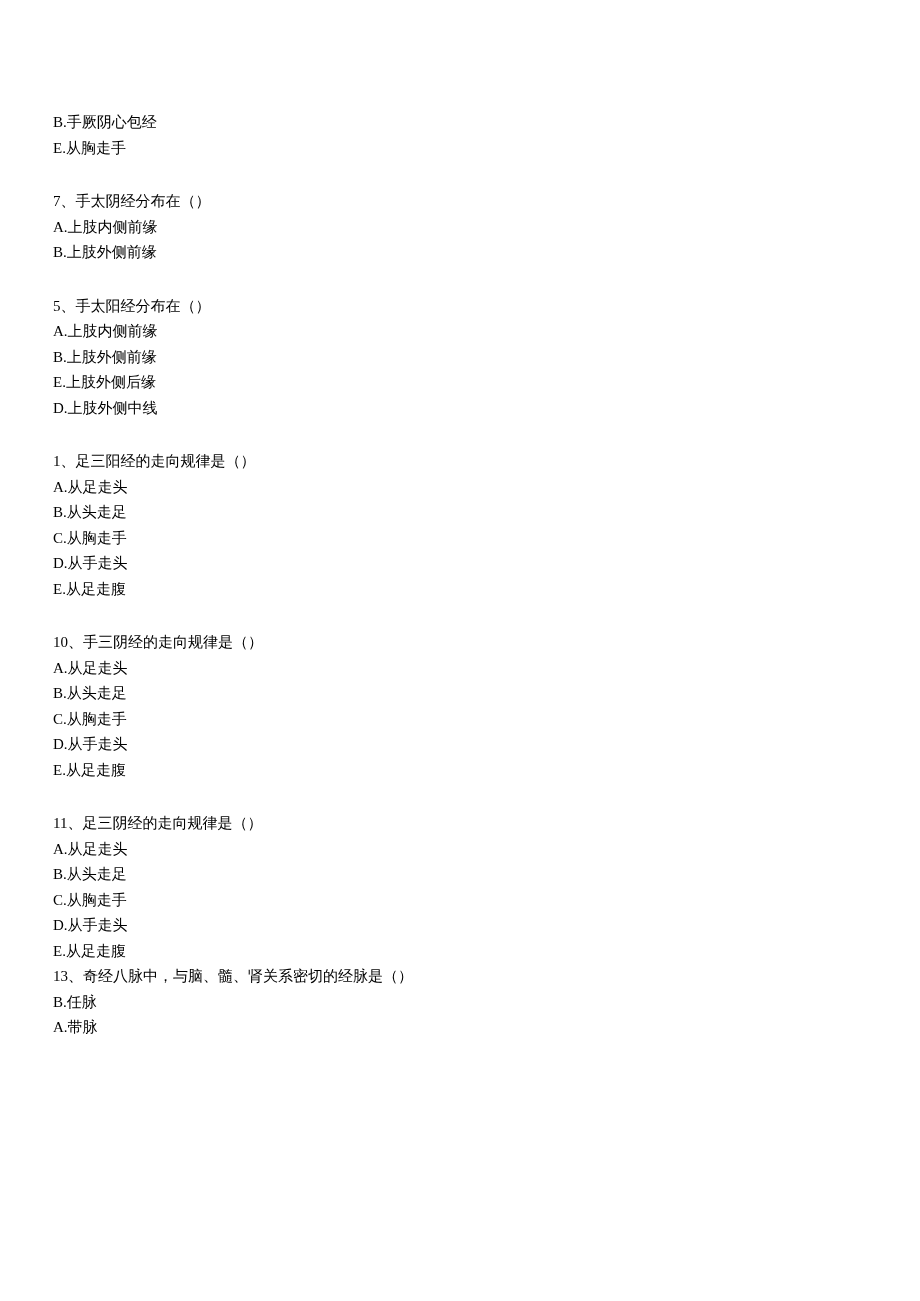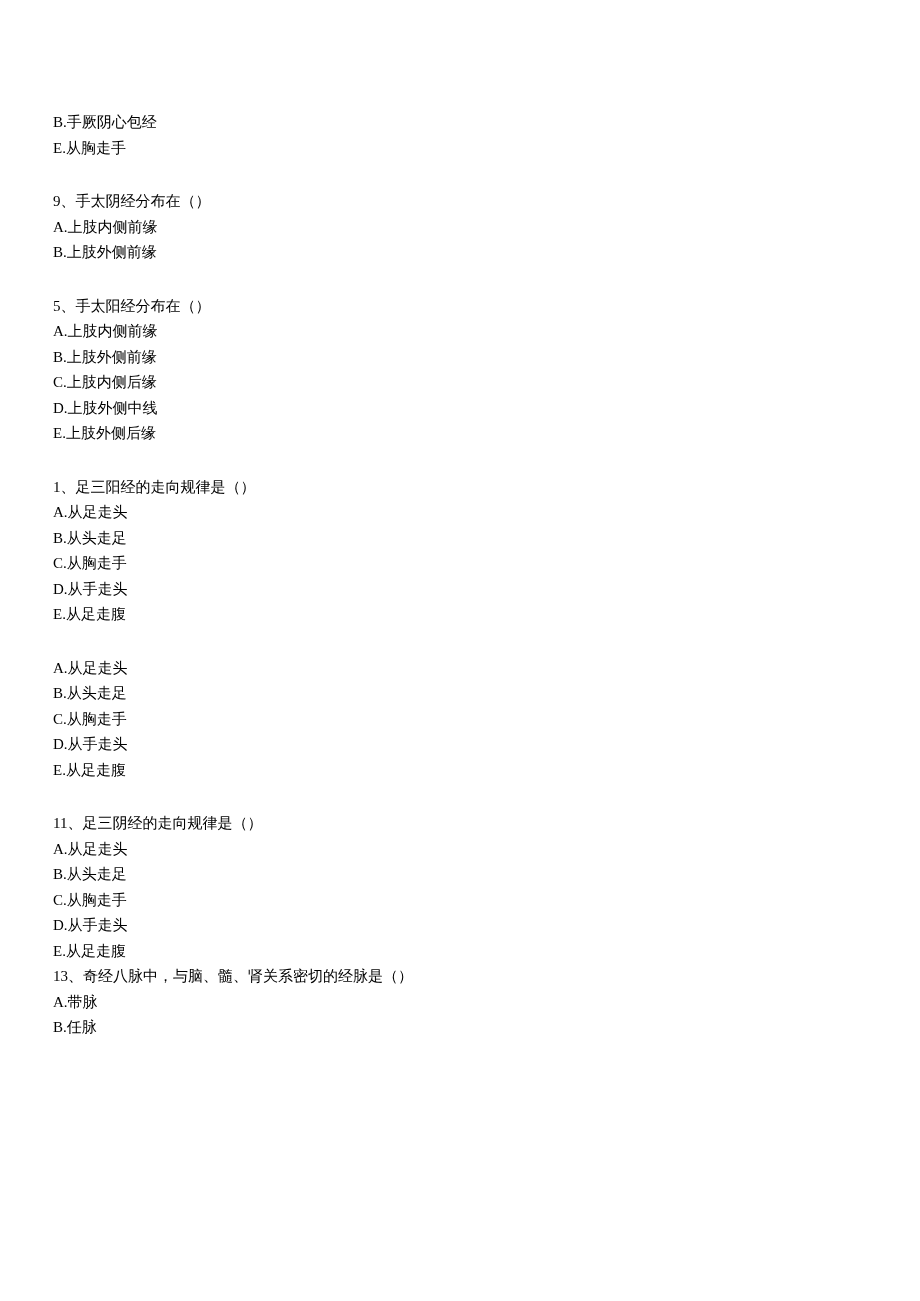--- a/index.html
+++ b/index.html
@@ -31,56 +31,56 @@
 <body>
 
 <div class="page">
 
   <div class="block">
     <div class="line">B.手厥阴心包经</div>
     <div class="line">E.从胸走手</div>
   </div>
 
   <div class="block">
-    <div class="line">9、手太阴经分布在（）</div>
+    <div class="line">7、手太阴经分布在（）</div>
     <div class="line">A.上肢内侧前缘</div>
     <div class="line">B.上肢外侧前缘</div>
   </div>
 
   <div class="block">
     <div class="line">5、手太阳经分布在（）</div>
     <div class="line">A.上肢内侧前缘</div>
     <div class="line">B.上肢外侧前缘</div>
-    <div class="line">C.上肢内侧后缘</div>
+    <div class="line">E.上肢外侧后缘</div>
     <div class="line">D.上肢外侧中线</div>
-    <div class="line">E.上肢外侧后缘</div>
   </div>
 
   <div class="block">
     <div class="line">1、足三阳经的走向规律是（）</div>
     <div class="line">A.从足走头</div>
     <div class="line">B.从头走足</div>
     <div class="line">C.从胸走手</div>
     <div class="line">D.从手走头</div>
     <div class="line">E.从足走腹</div>
   </div>
 
   <div class="block">
+    <div class="line">10、手三阴经的走向规律是（）</div>
     <div class="line">A.从足走头</div>
     <div class="line">B.从头走足</div>
     <div class="line">C.从胸走手</div>
     <div class="line">D.从手走头</div>
     <div class="line">E.从足走腹</div>
   </div>
 
   <div class="block last">
     <div class="line">11、足三阴经的走向规律是（）</div>
     <div class="line">A.从足走头</div>
     <div class="line">B.从头走足</div>
     <div class="line">C.从胸走手</div>
     <div class="line">D.从手走头</div>
     <div class="line">E.从足走腹</div>
     <div class="line">13、奇经八脉中，与脑、髓、肾关系密切的经脉是（）</div>
+    <div class="line">B.任脉</div>
     <div class="line">A.带脉</div>
-    <div class="line">B.任脉</div>
   </div>
 
 </div>
 
 </body></html>

